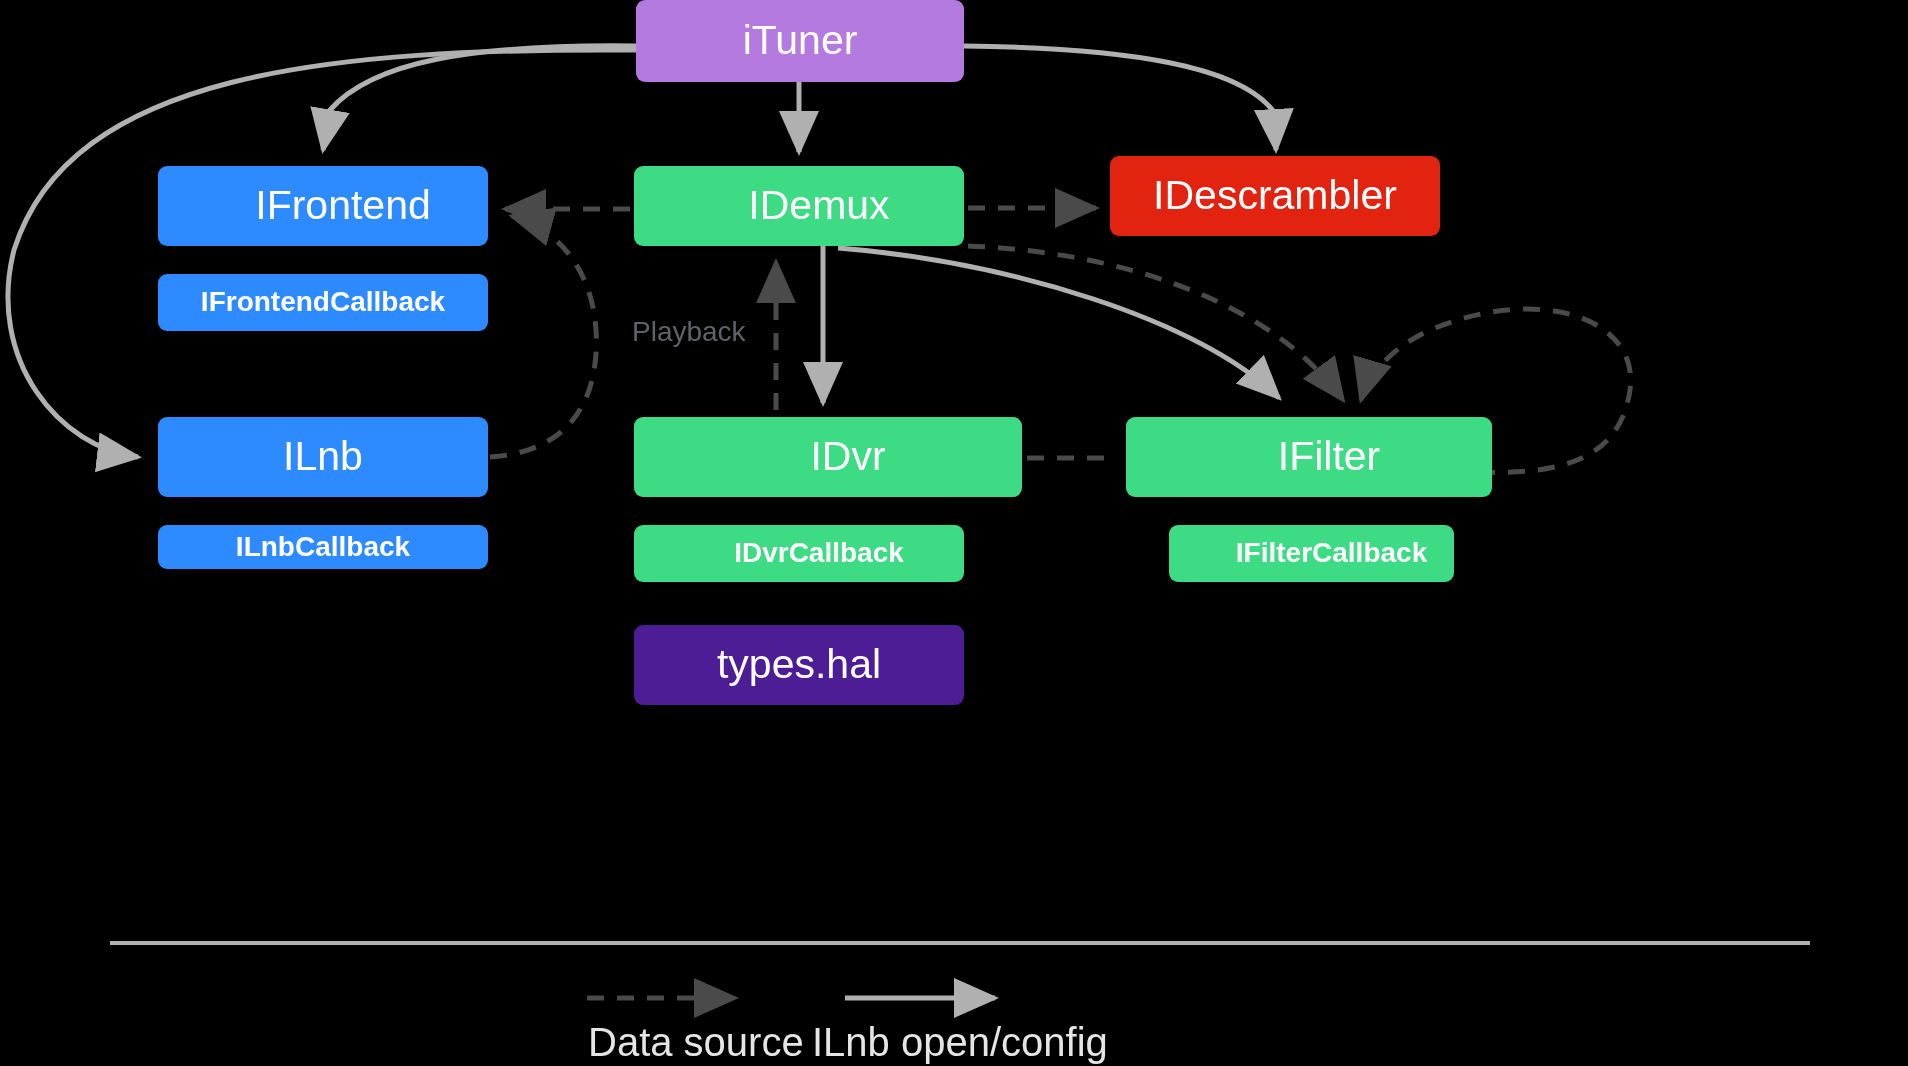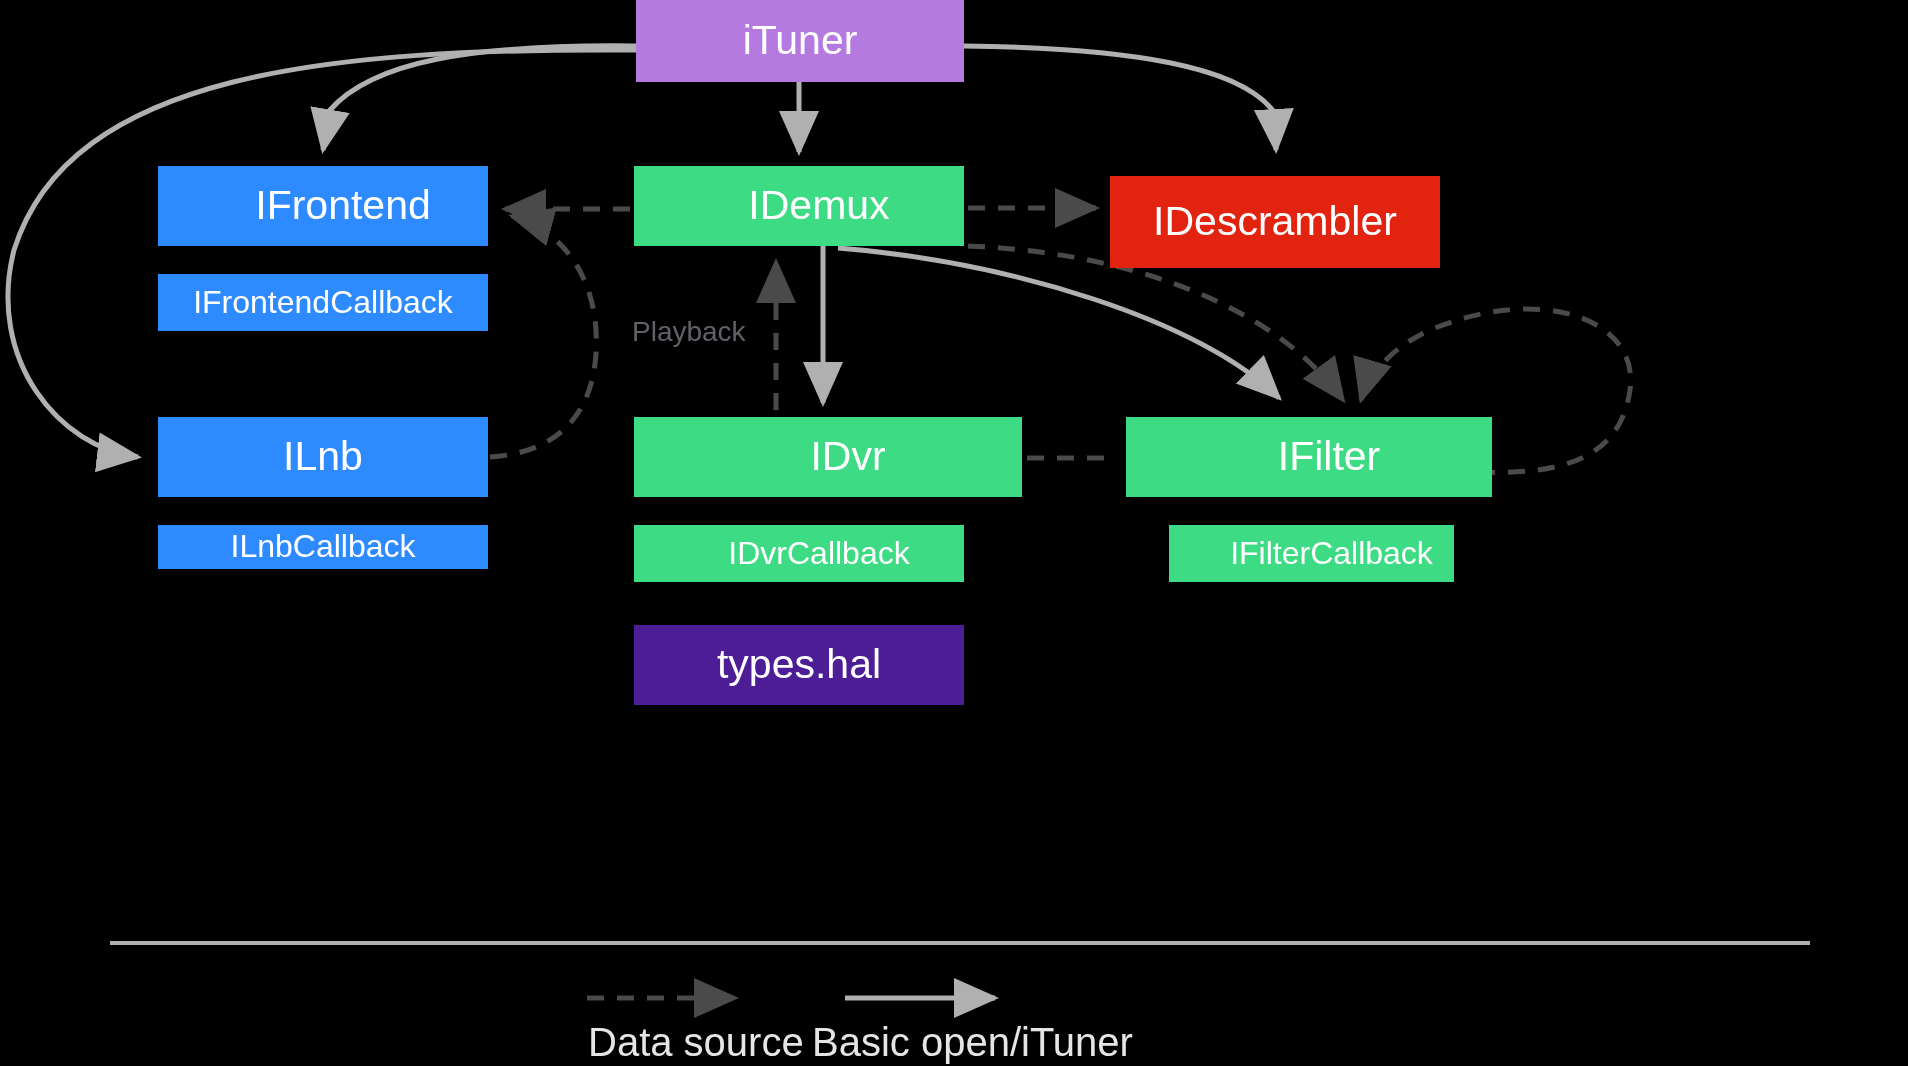--- a/index.html
+++ b/index.html
@@ -25,23 +25,24 @@
   .node {
     position: absolute;
     display: flex;
     align-items: center;
     justify-content: center;
     box-sizing: border-box;
     color: #ffffff;
     text-align: center;
     line-height: 1.1;
     white-space: nowrap;
+    border-radius: 9px;
   }
   .node.primary { font-size: 41px; font-weight: 400; }
-  .node.callback { font-size: 32px; font-weight: 400; }
+  .node.callback { font-size: 28px; font-weight: 700; }
   .c-blue   { background: #2e8bff; }
   .c-green  { background: #3ddc84; padding-left: 40px; }
   .c-red    { background: #e22310; }
   .c-purple { background: #b57ae0; }
   .c-orange { background: #4c1d95; }
 
   .edge-label {
     position: absolute;
     color: #5f6368;
     font-size: 28px;
@@ -116,21 +117,21 @@
   </div>
 
   <div class="node callback c-blue" style="left:158px; top:274px; width:330px; height:57px;">
     <span>IFrontendCallback</span>
   </div>
 
   <div class="node primary c-green" style="left:634px; top:166px; width:330px; height:80px;">
     <span>IDemux</span>
   </div>
 
-  <div class="node primary c-red" style="left:1110px; top:176px; width:330px; height:92px;">
+  <div class="node primary c-red" style="left:1110px; top:156px; width:330px; height:80px;">
     <span>IDescrambler</span>
   </div>
 
   <div class="node primary c-blue" style="left:158px; top:417px; width:330px; height:80px;">
     <span>ILnb</span>
   </div>
 
   <div class="node callback c-blue" style="left:158px; top:525px; width:330px; height:44px;">
     <span>ILnbCallback</span>
   </div>
@@ -151,15 +152,15 @@
     <span>IFilterCallback</span>
   </div>
 
   <div class="node primary c-orange" style="left:634px; top:625px; width:330px; height:80px;">
     <span>types.hal</span>
   </div>
 
   <div class="edge-label" style="left:632px; top:316px;">Playback</div>
 
   <div class="legend-label" style="left:588px; top:1020px;">Data source</div>
-  <div class="legend-label" style="left:812px; top:1020px;">Basic open/iTuner</div>
+  <div class="legend-label" style="left:812px; top:1020px;">ILnb open/config</div>
 
 </div>
 
 </body></html>

